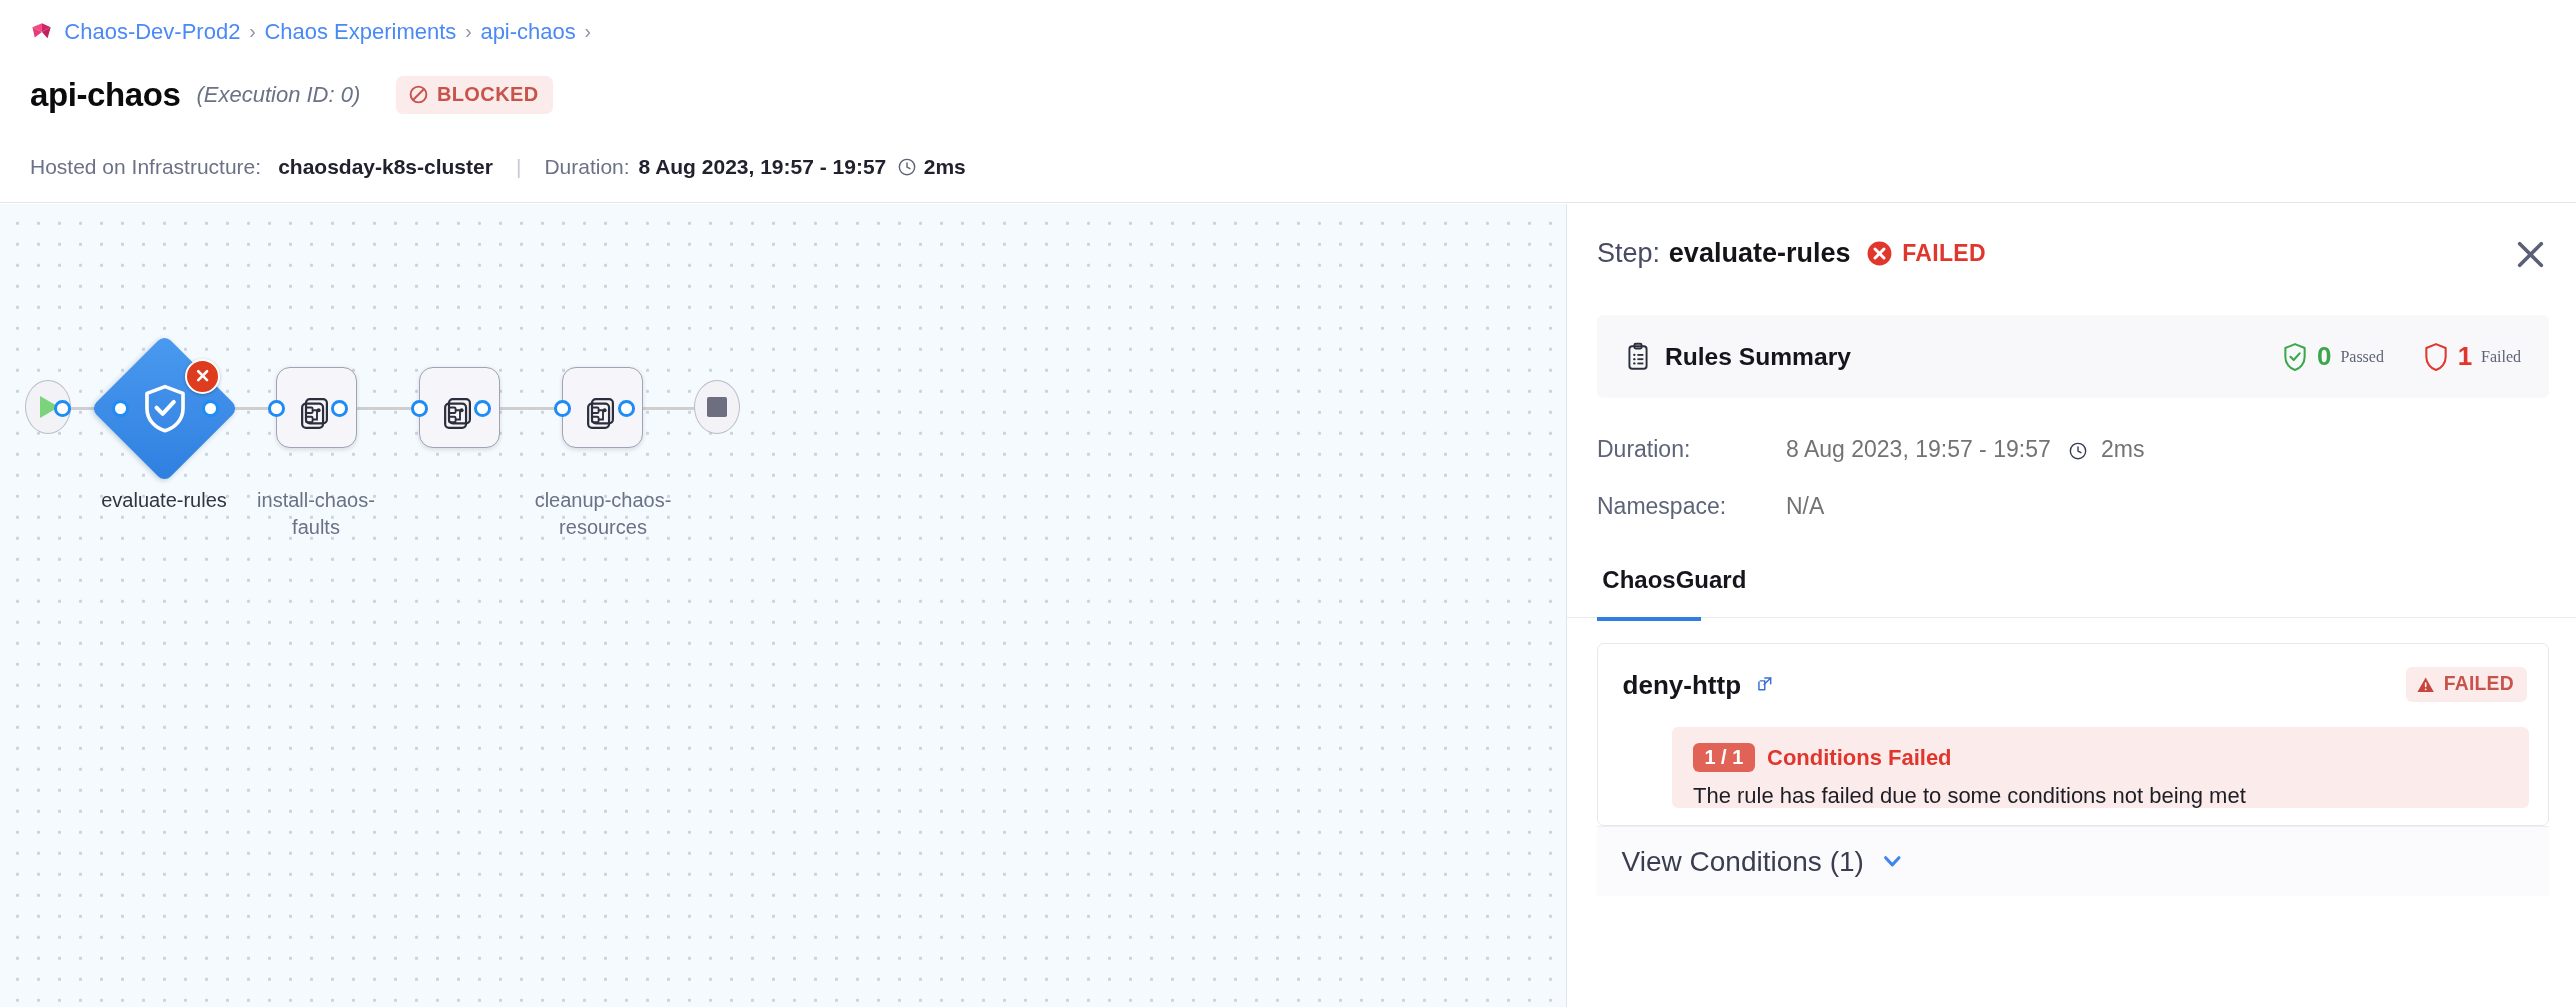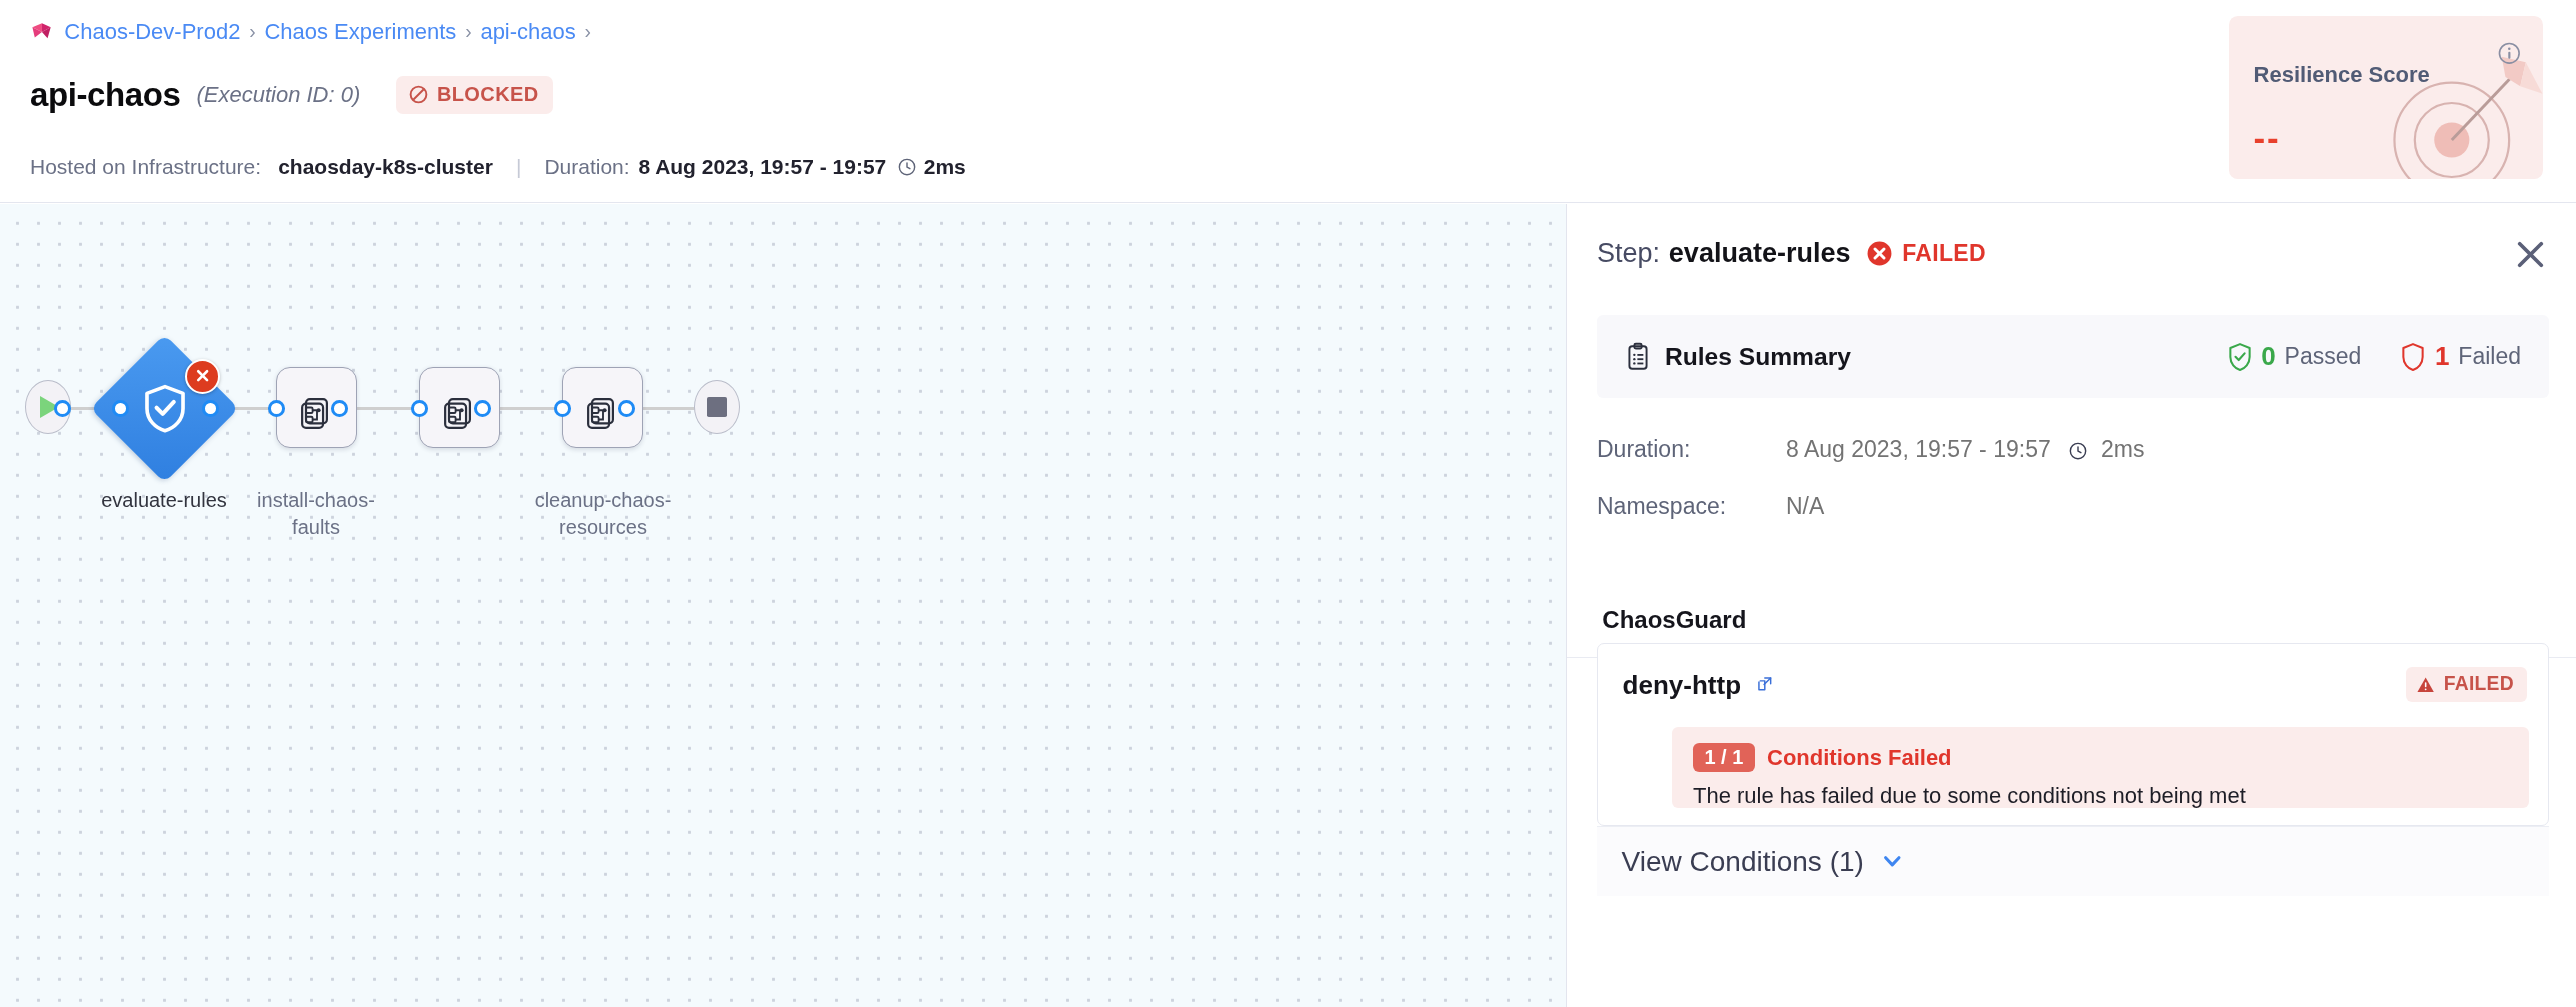--- a/index.html
+++ b/index.html
@@ -134,32 +134,31 @@
   }
   .rs-left { display:flex; align-items:center; gap:14px; }
   .rs-ico { width:26px; height:30px; }
   .rs-title { font-size:24.6px; font-weight:bold; color:#15151c; }
   .rs-right { margin-left:auto; display:flex; align-items:center; gap:39px; }
   .rs-stat { display:flex; align-items:center; gap:8.8px; }
   .rs-stat svg { width:26px; height:30px; }
   .rs-num { font-size:26px; font-weight:bold; }
   .rs-num.pass { color:#3aa84a; }
   .rs-num.fail { color:#e0362c; }
-  .rs-word { font-size:23px; color:#5e6478; }
+  .rs-word { font-size:16px; color:#5e6478;font-family:Liberation Serif, serif; }
 
   .kv { position:absolute; left:30px; font-size:23px; }
   .kv .k { position:absolute; left:0; color:#5e6478; width:185px; }
   .kv .v { position:absolute; left:189px; color:#737373; white-space:nowrap; }
   .kv-dur { top:232px; width:879px; height:30px; }
   .kv-ns  { top:289px; width:879px; height:30px; }
 
   .tabs {
     position:absolute; left:0; top:360px; width:1010px; height:54px;
     border-bottom:1.8px solid #e9ebf2;
-    margin-top:40px;
   }
   .tab {
     position:absolute; left:30px; top:0; height:54px;
     display:flex; align-items:flex-start; font-size:24px; font-weight:bold;
     color:#15151c; cursor:pointer; padding:1.8px 5.3px 0 5.3px;
   }
   .tab-underline { position:absolute; left:30px; top:53px; width:104px; height:3.5px; background:#2f7fe0; }
 
   .rule-card {
     position:absolute; left:30px; top:439px; width:952px; height:183px;
@@ -235,37 +234,20 @@
       <span class="meta-div">|</span>
       <span>Duration:</span>
       <span class="meta-strong" style="margin-left:8.8px">8 Aug 2023, 19:57 - 19:57</span>
       <svg class="clock-ico" viewBox="0 0 24 24">
         <circle cx="12" cy="12" r="9.2" fill="none" stroke="#5e6478" stroke-width="1.7"></circle>
         <path d="M12 7 L12 12 L15.5 14" fill="none" stroke="#5e6478" stroke-width="1.7" stroke-linecap="round"></path>
       </svg>
       <span class="meta-strong">2ms</span>
     </div>
 
-    <div class="resilience">
-      <svg class="res-art" viewBox="0 0 200 200">
-        <circle cx="96" cy="120" r="62" fill="none" stroke="#d8b3b0" stroke-width="2.4"></circle>
-        <circle cx="96" cy="120" r="40" fill="none" stroke="#d8b3b0" stroke-width="2.4"></circle>
-        <circle cx="96" cy="120" r="19" fill="#efbdb7"></circle>
-        <line x1="96" y1="120" x2="168" y2="44" stroke="#b99c99" stroke-width="3.2"></line>
-        <path d="M150 30 L176 36 L170 62 L154 52 Z" fill="#f2cac5"></path>
-        <path d="M170 62 L194 70 L176 36 Z" fill="#f7dbd7"></path>
-      </svg>
-      <div class="res-title">Resilience Score</div>
-      <div class="res-value">--</div>
-      <svg class="res-info" viewBox="0 0 24 24">
-        <circle cx="12" cy="12" r="9.6" fill="none" stroke="#8a8fa3" stroke-width="1.6"></circle>
-        <circle cx="12" cy="7.6" r="1.25" fill="#8a8fa3"></circle>
-        <rect x="11" y="10.4" width="2.1" height="7" rx="1" fill="#8a8fa3"></rect>
-      </svg>
-    </div>
   </div>
 
   <div class="canvas">
 
     <div class="edge" style="left:62px; top:203px; width:90px;"></div>
     <div class="edge" style="left:209px; top:203px; width:74px;"></div>
     <div class="edge" style="left:338px; top:203px; width:84px;"></div>
     <div class="edge" style="left:481px; top:203px; width:84px;"></div>
     <div class="edge" style="left:625px; top:203px; width:86px;"></div>
 

